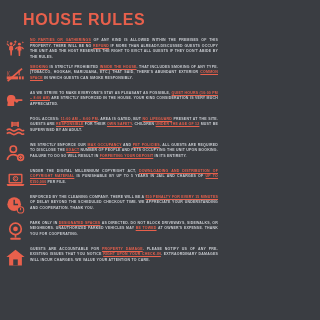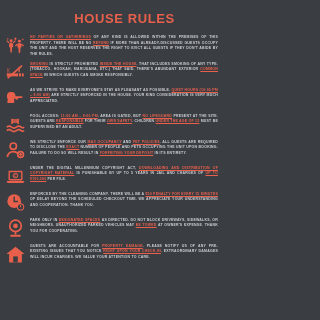--- a/index.html
+++ b/index.html
@@ -16,26 +16,25 @@
   .page {
     position: relative;
     width: 226px;
     height: 320px;
     background: #3a3d42;
     box-sizing: border-box;
     padding: 9px 8px 4px 4px;
   }
   .title {
     color: #e8604c;
-    font-size: 13px;
+    font-size: 16px;
     font-weight: bold;
     letter-spacing: 0.6px;
-    margin: 2px 0 7px 27px;
+    margin: 2px 0 7px 19px;
     text-transform: uppercase;
-    text-align: center;
   }
   .rules {
     display: flex;
     flex-direction: column;
     gap: 2.0px;
   }
   .rule {
     display: flex;
     align-items: flex-start;
     gap: 3px;

